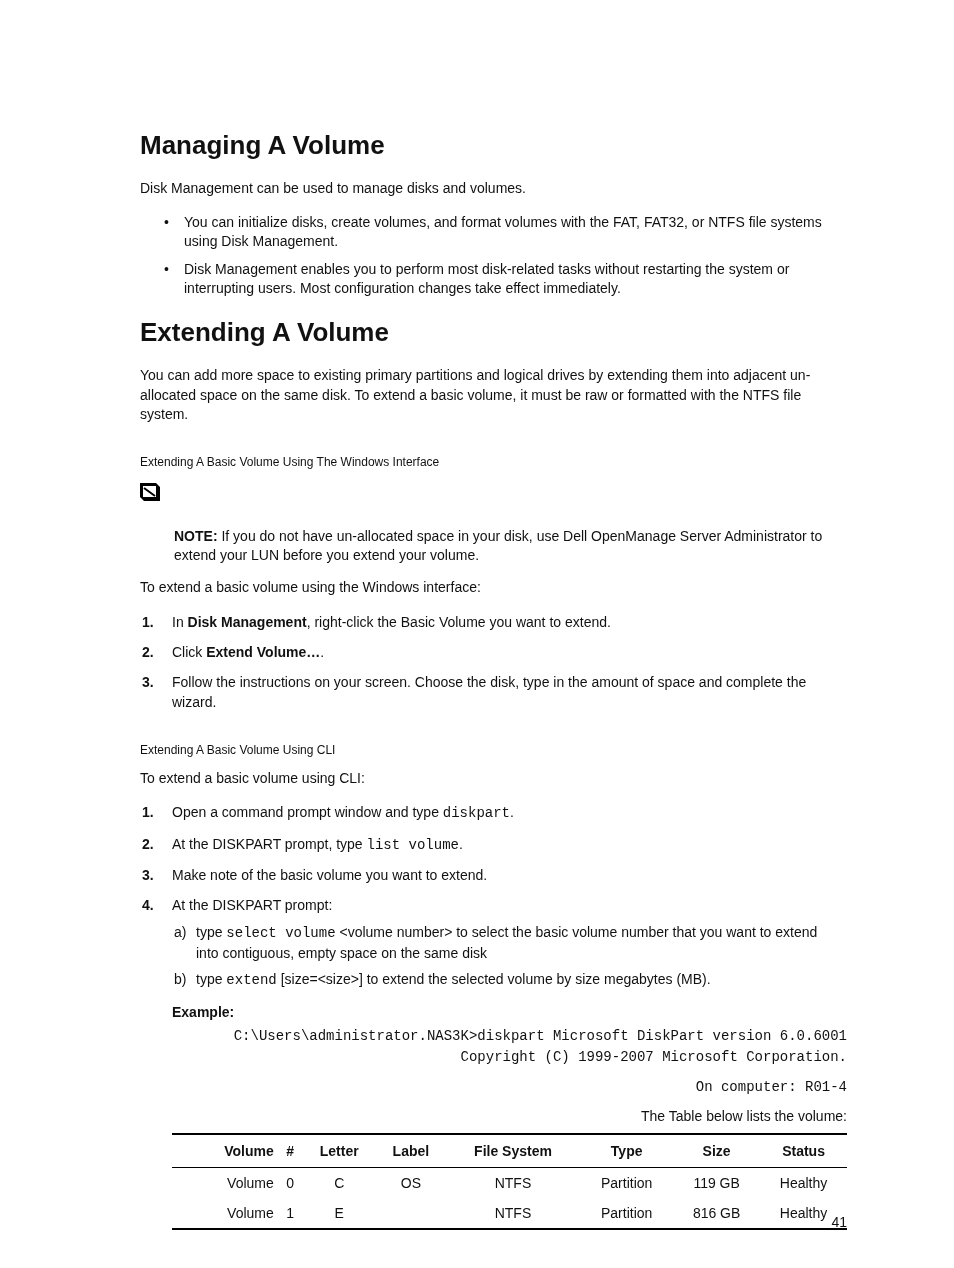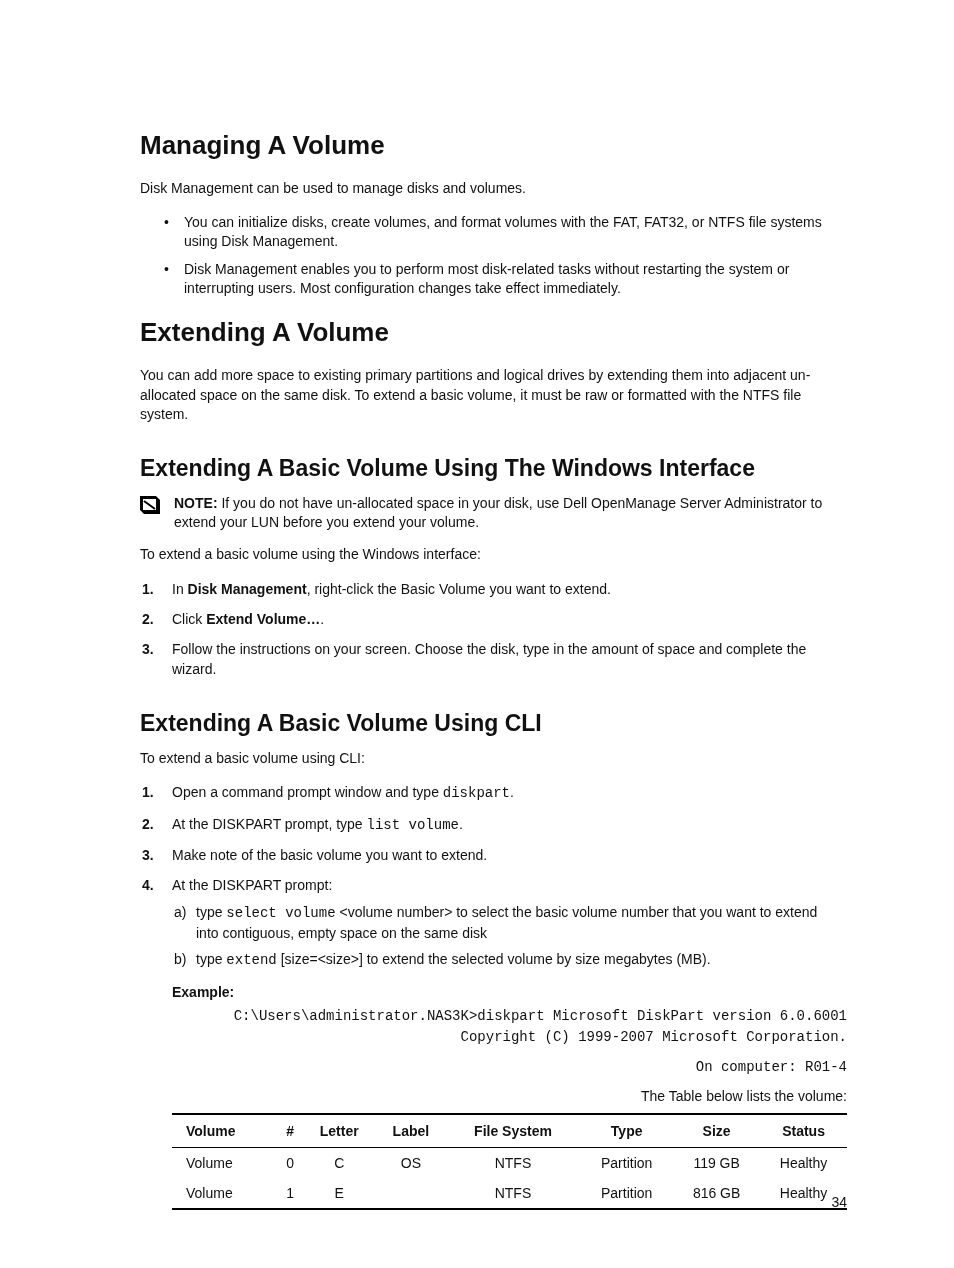--- a/index.html
+++ b/index.html
@@ -15,22 +15,22 @@
     padding: 130px 107px 60px 140px;
     box-sizing: border-box;
     position: relative;
   }
   h1 {
     font-size: 26px;
     font-weight: bold;
     margin: 0 0 18px 0;
   }
   h2 {
-    font-size: 23px;
-    font-weight: bold;
+    font-size: 12px;
+    font-weight: normal;
     margin: 30px 0 12px 0;
   }
   p { margin: 0 0 14px 0; line-height: 1.4; }
   ul.bullets {
     list-style: none;
     margin: 0 0 18px 0;
     padding-left: 44px;
   }
   ul.bullets > li {
     position: relative;
@@ -81,21 +81,21 @@
     display: flex;
     align-items: flex-start;
     gap: 14px;
     margin-bottom: 12px;
   }
   .note-icon {
     flex: 0 0 20px;
     height: 18px;
     margin-top: 2px;
   }
-  .note-text { flex: 1; line-height: 1.4; }
+  .note-text { flex: 1; line-height: 1.4; margin-top: 46px; }
   .mono { font-family: "Courier New", monospace; }
   pre.mono {
     font-family: "Courier New", monospace;
     white-space: pre-wrap;
     margin: 6px 0 10px 32px;
     line-height: 1.45;
     font-size: 14px;
     text-align: right;
   }
   .example-label { font-weight: bold; margin-left: 32px; display:block; margin-bottom:6px;}
@@ -111,21 +111,21 @@
     font-weight: bold;
     padding: 8px 4px;
     border-top: 2px solid #000;
     border-bottom: 1px solid #000;
   }
   tbody td {
     text-align: center;
     padding: 7px 4px;
   }
   tbody tr:last-child td { border-bottom: 2px solid #000; }
-  thead th:first-child, tbody td:first-child { text-align: left; padding-left: 14px; }
+  thead th:first-child, tbody td:first-child { text-align: right; padding-left: 14px; }
   .page-num {
     position: absolute;
     bottom: 60px;
     right: 107px;
     font-size: 14px;
   }
   b { font-weight: bold; }
 </style>
 </head>
 <body>
@@ -230,14 +230,14 @@
         <td>E</td>
         <td></td>
         <td>NTFS</td>
         <td>Partition</td>
         <td>816 GB</td>
         <td>Healthy</td>
       </tr>
     </tbody>
   </table>
 
-  <div class="page-num">34</div>
+  <div class="page-num">41</div>
 </div>
 
 </body></html>

